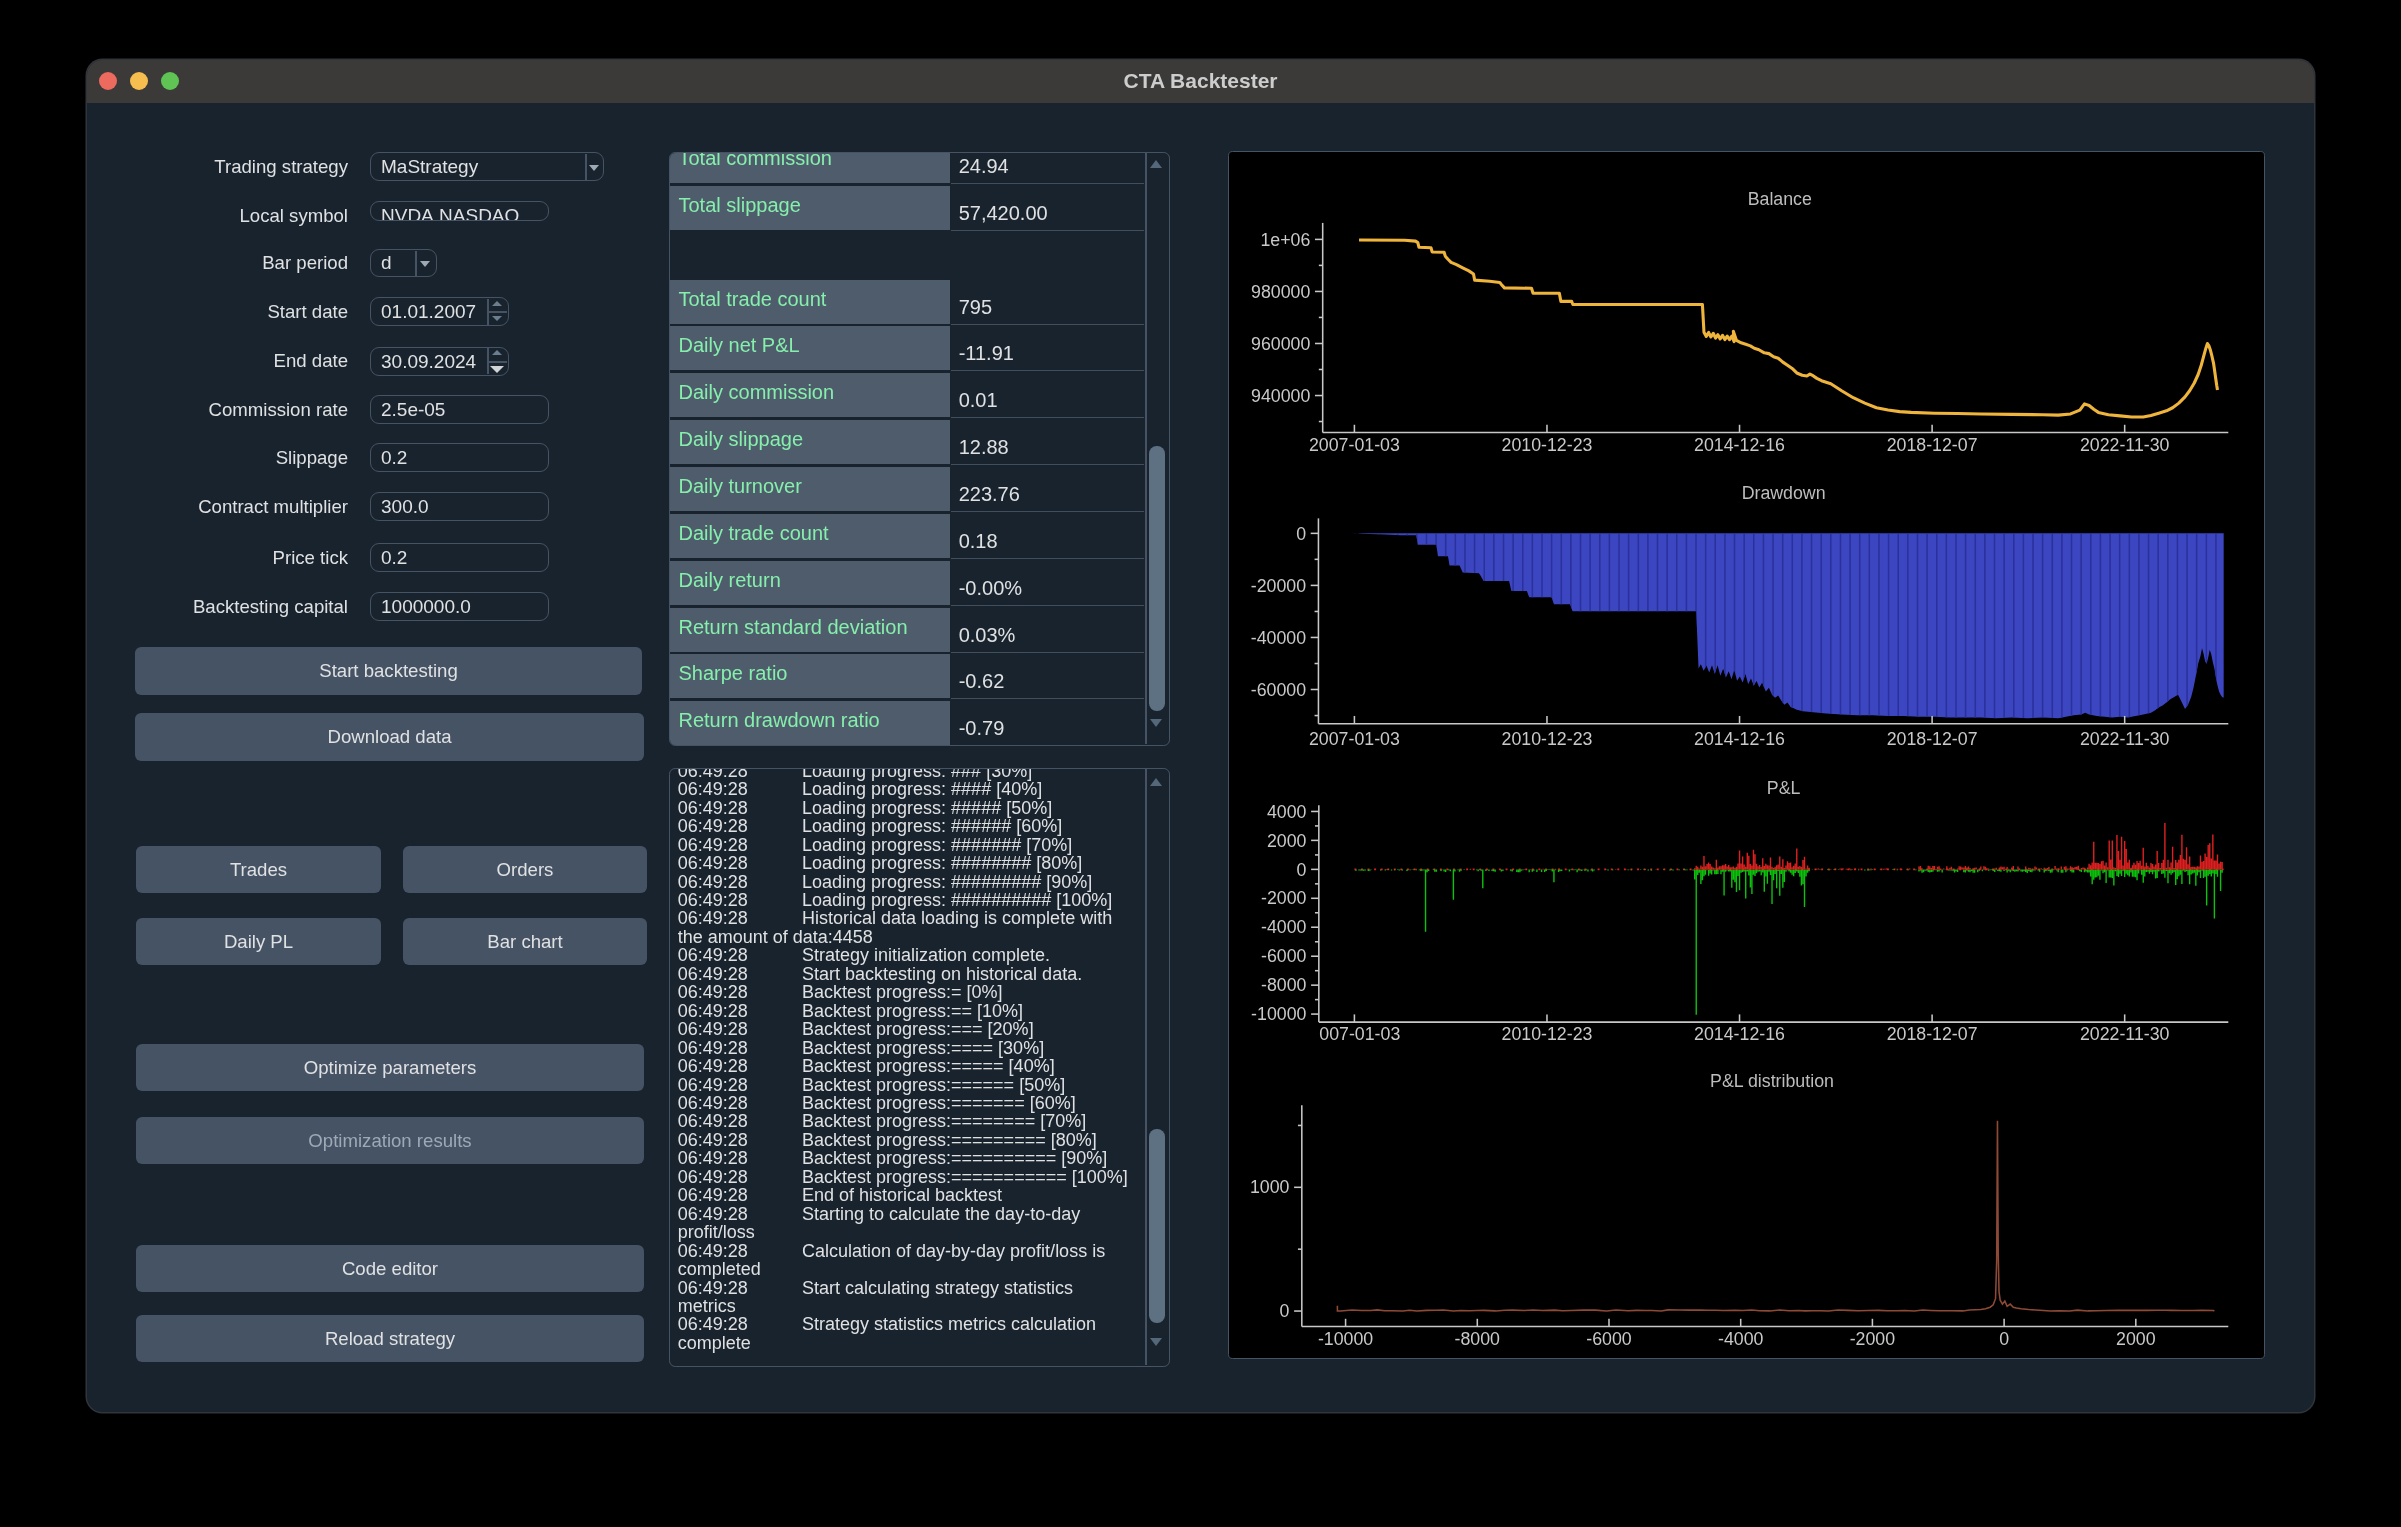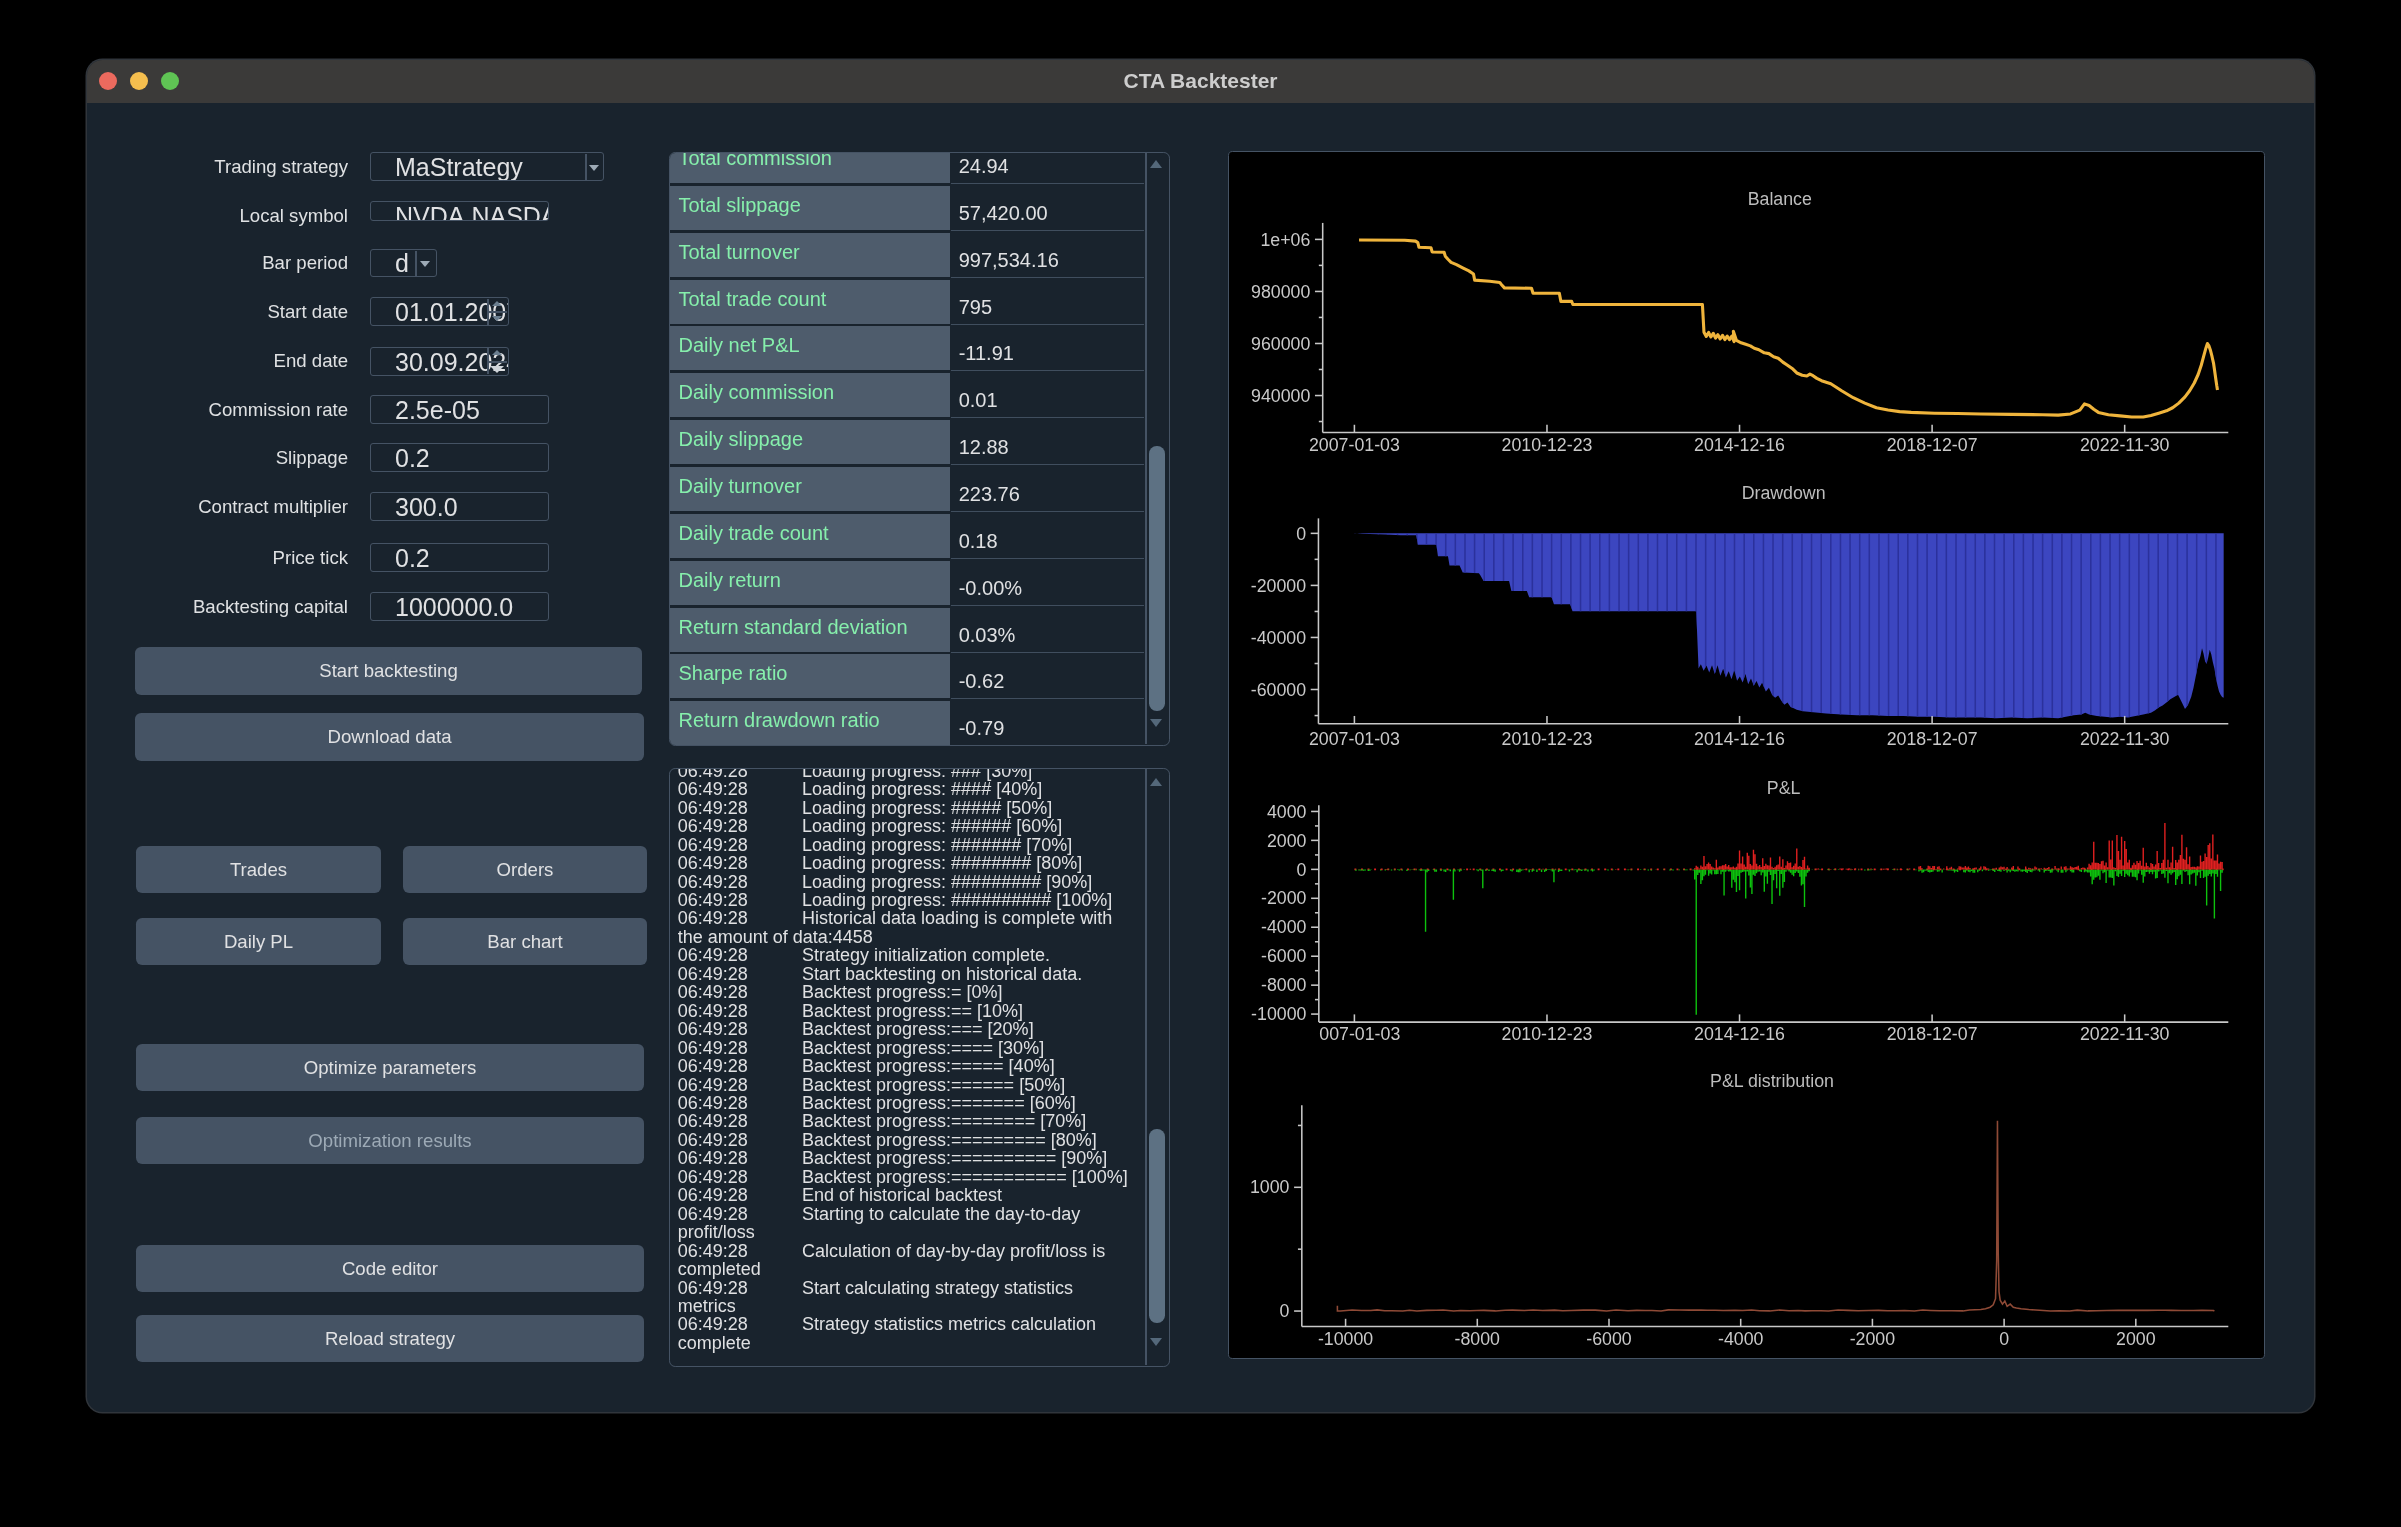--- a/index.html
+++ b/index.html
@@ -4,22 +4,22 @@
 html,body { width:2401px; height:1527px; background:#000; overflow:hidden;
   font-family:"Liberation Sans",sans-serif; }
 #win { position:absolute; left:87px; top:60px; width:2227px; height:1352px;
   background:#19232d; border-radius:15.5px; box-shadow:0 0 0 1.5px rgba(125,140,155,0.38); }
 #titlebar { position:absolute; left:87px; top:60px; width:2227px; height:43px;
   background:#3b3a39; border-radius:15.5px 15.5px 0 0; }
 #title { position:absolute; top:69px; left:87px; width:2227px; text-align:center;
   font-size:21px; font-weight:bold; color:#cdcdcd; }
 .light { position:absolute; width:18px; height:18px; border-radius:50%; top:72px; }
 .flabel { position:absolute; right:2053px; font-size:18.6px; color:#dfe1e3; height:28px; line-height:28px; white-space:nowrap; }
-.fbox { position:absolute; border:1.5px solid #455364; border-radius:3px; color:#e0e1e3;
-  font-size:25px; padding-left:24px; white-space:nowrap; overflow:hidden; }
+.fbox { position:absolute; border:1.5px solid #455364; border-radius:9px; color:#e0e1e3;
+  font-size:19px; padding-left:10px; white-space:nowrap; overflow:hidden; }
 .vsep { position:absolute; width:1.5px; background:#455364; }
 .tri-d { position:absolute; width:0; height:0; border-left:5.4px solid transparent;
   border-right:5.4px solid transparent; border-top:6.2px solid #9daab6; }
 .tri-d2 { position:absolute; width:0; height:0; border-left:7.3px solid transparent;
   border-right:7.3px solid transparent; border-top:7.7px solid #cfd4d9; }
 .hsep { position:absolute; height:1.5px; background:#455364; }
 .tri-su { position:absolute; width:0; height:0; border-left:5.4px solid transparent;
   border-right:5.4px solid transparent; border-bottom:5.4px solid #6b7e8f; }
 .tri-sd { position:absolute; width:0; height:0; border-left:5.4px solid transparent;
   border-right:5.4px solid transparent; border-top:5.4px solid #6b7e8f; }
@@ -106,24 +106,20 @@
 
 <div id="table">
 <div style="position:absolute;left:0;top:-154px;width:497px;height:928px">
 <div class="trow" style="top:140px">
         <div class="tkey">Total commission</div>
         <div class="tval">24.94</div>
       </div>
 <div class="trow" style="top:187px">
         <div class="tkey">Total slippage</div>
         <div class="tval">57,420.00</div>
-      </div>
-<div class="trow" style="top:234px">
-        <div class="tkey">Total turnover</div>
-        <div class="tval">997,534.16</div>
       </div>
 <div class="trow" style="top:281px">
         <div class="tkey">Total trade count</div>
         <div class="tval">795</div>
       </div>
 <div class="trow" style="top:327px">
         <div class="tkey">Daily net P&amp;L</div>
         <div class="tval">-11.91</div>
       </div>
 <div class="trow" style="top:374px">

